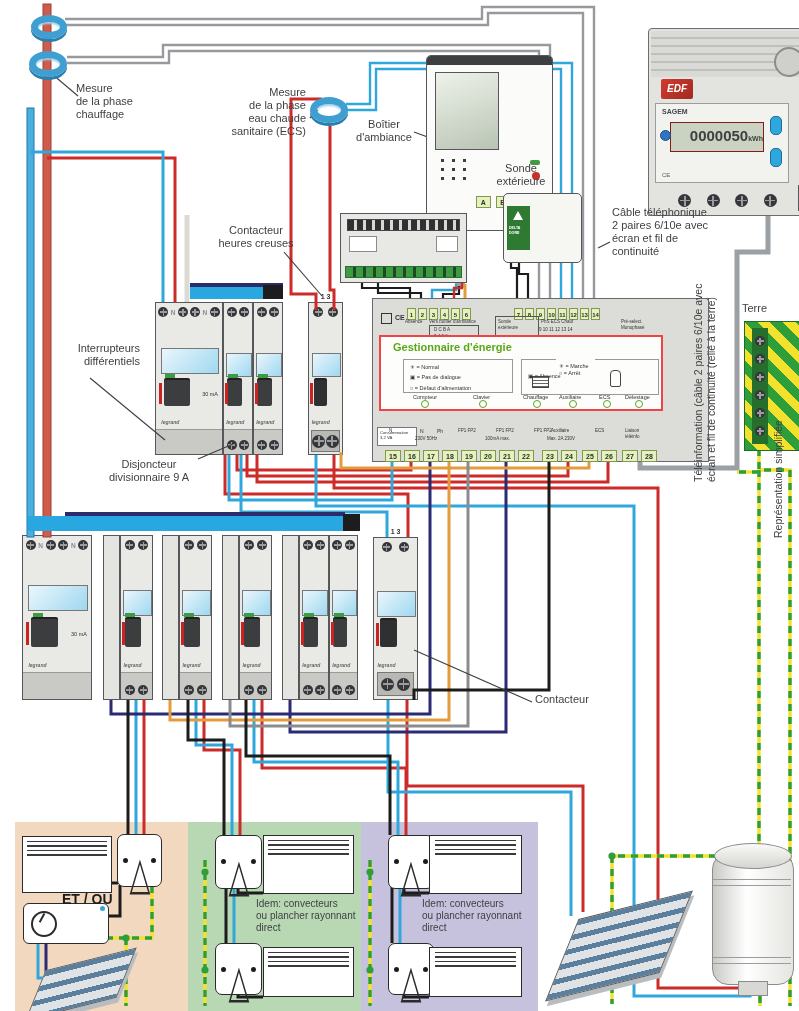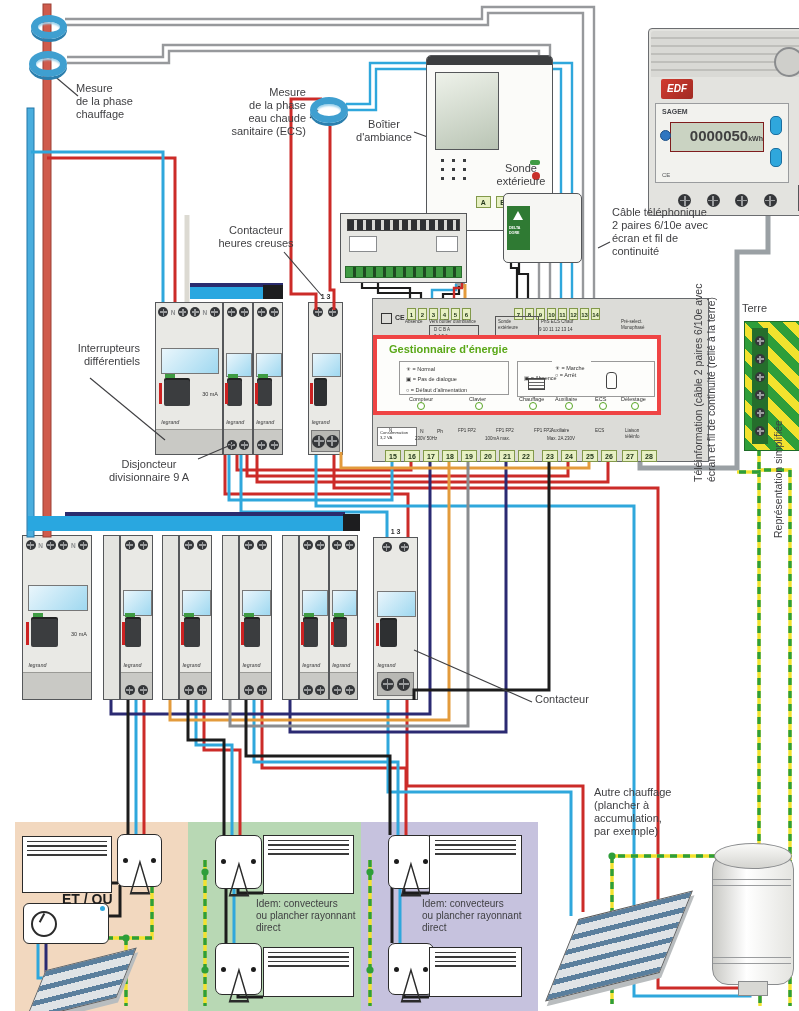--- a/index.html
+++ b/index.html
@@ -287,21 +287,21 @@
     </div>
     <div style="position:absolute;left:122px;top:17px;width:42px;height:18px;border:0.8px solid #555;">
       <div class="mini" style="left:2px;top:2px;">Sonde
 extérieure</div>
     </div>
     <div class="mini" style="left:168px;top:20px;width:80px;">PhS        ECS        Chauf</div>
     <div class="mini" style="left:166px;top:28px;width:86px;">9    10    11    12    13    14</div>
     <div class="mini" style="left:248px;top:20px;">Pré-select.
 Monophasé</div>
 
-    <div style="position:absolute;left:0;top:36px;width:280px;height:72px;background:#fdfdfb;border:4px solid #ef4444;">
+    <div style="position:absolute;left:6px;top:36px;width:280px;height:72px;background:#fdfdfb;border:2px solid #ef4444;">
       <div style="position:absolute;left:12px;top:4px;font:bold 11px 'Liberation Sans',sans-serif;color:#5aa818;">Gestionnaire d'énergie</div>
       <div style="position:absolute;left:22px;top:22px;width:110px;height:34px;border:1px solid #999;font:5.5px/1.9 'Liberation Sans',sans-serif;color:#333;padding:2px 0 0 6px;box-sizing:border-box;">
         <div><span>☀</span> <span>= Normal</span></div>
         <div><span>▣</span> <span>= Pas de dialogue</span></div>
         <div><span>○</span> <span>= Défaut d'alimentation</span></div>
       </div>
       <div class="mini" style="left:32px;top:57px;font-size:5.5px;">Compteur</div>
       <div class="mini" style="left:92px;top:57px;font-size:5.5px;">Clavier</div>
       <div class="led" style="left:40px;top:63px;"></div>
       <div class="led" style="left:98px;top:63px;"></div>
@@ -611,24 +611,20 @@
 divisionnaire 9 A</div>
   <div class="co" style="left:612px;top:206px;width:104px;">Câble téléphonique
 2 paires 6/10e avec
 écran et fil de
 continuité</div>
   <div class="co" style="left:742px;top:302px;width:50px;">Terre</div>
   <div class="vt" style="left:692px;top:232px;height:250px;">Téléinformation (câble 2 paires 6/10e avec
 écran et fil de continuité (relié à la terre)</div>
   <div class="vt" style="left:772px;top:368px;height:170px;">Représentation simplifiée</div>
   <div class="co" style="left:535px;top:693px;width:70px;">Contacteur</div>
-  <div class="co" style="left:594px;top:786px;width:102px;">Autre chauffage
-(plancher à
-accumulation,
-par exemple)</div>
   <div class="co" style="left:62px;top:891px;width:64px;font-weight:bold;font-size:14px;color:#1c1c1c;">ET / OU</div>
   <div class="co" style="left:256px;top:898px;width:110px;font-size:10px;">Idem: convecteurs
 ou plancher rayonnant
 direct</div>
   <div class="co" style="left:422px;top:898px;width:114px;font-size:10px;">Idem: convecteurs
 ou plancher rayonnant
 direct</div>
 
 </div>
 

